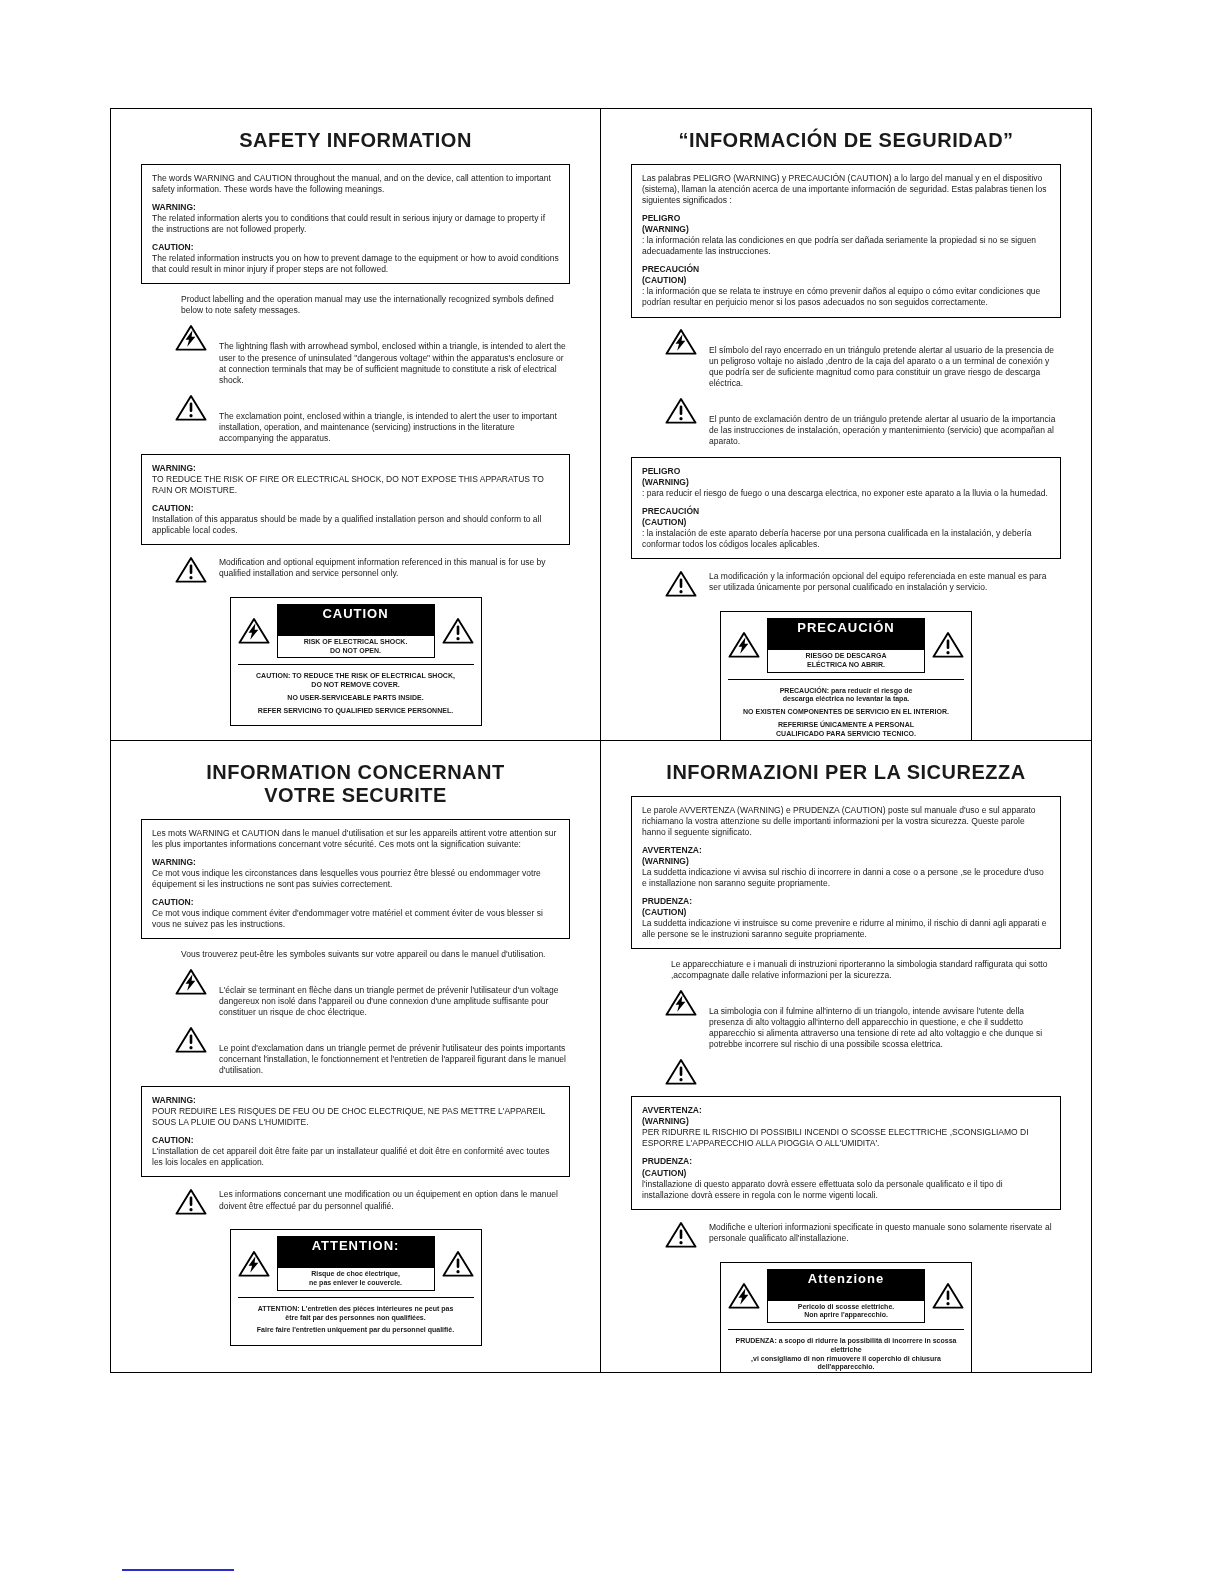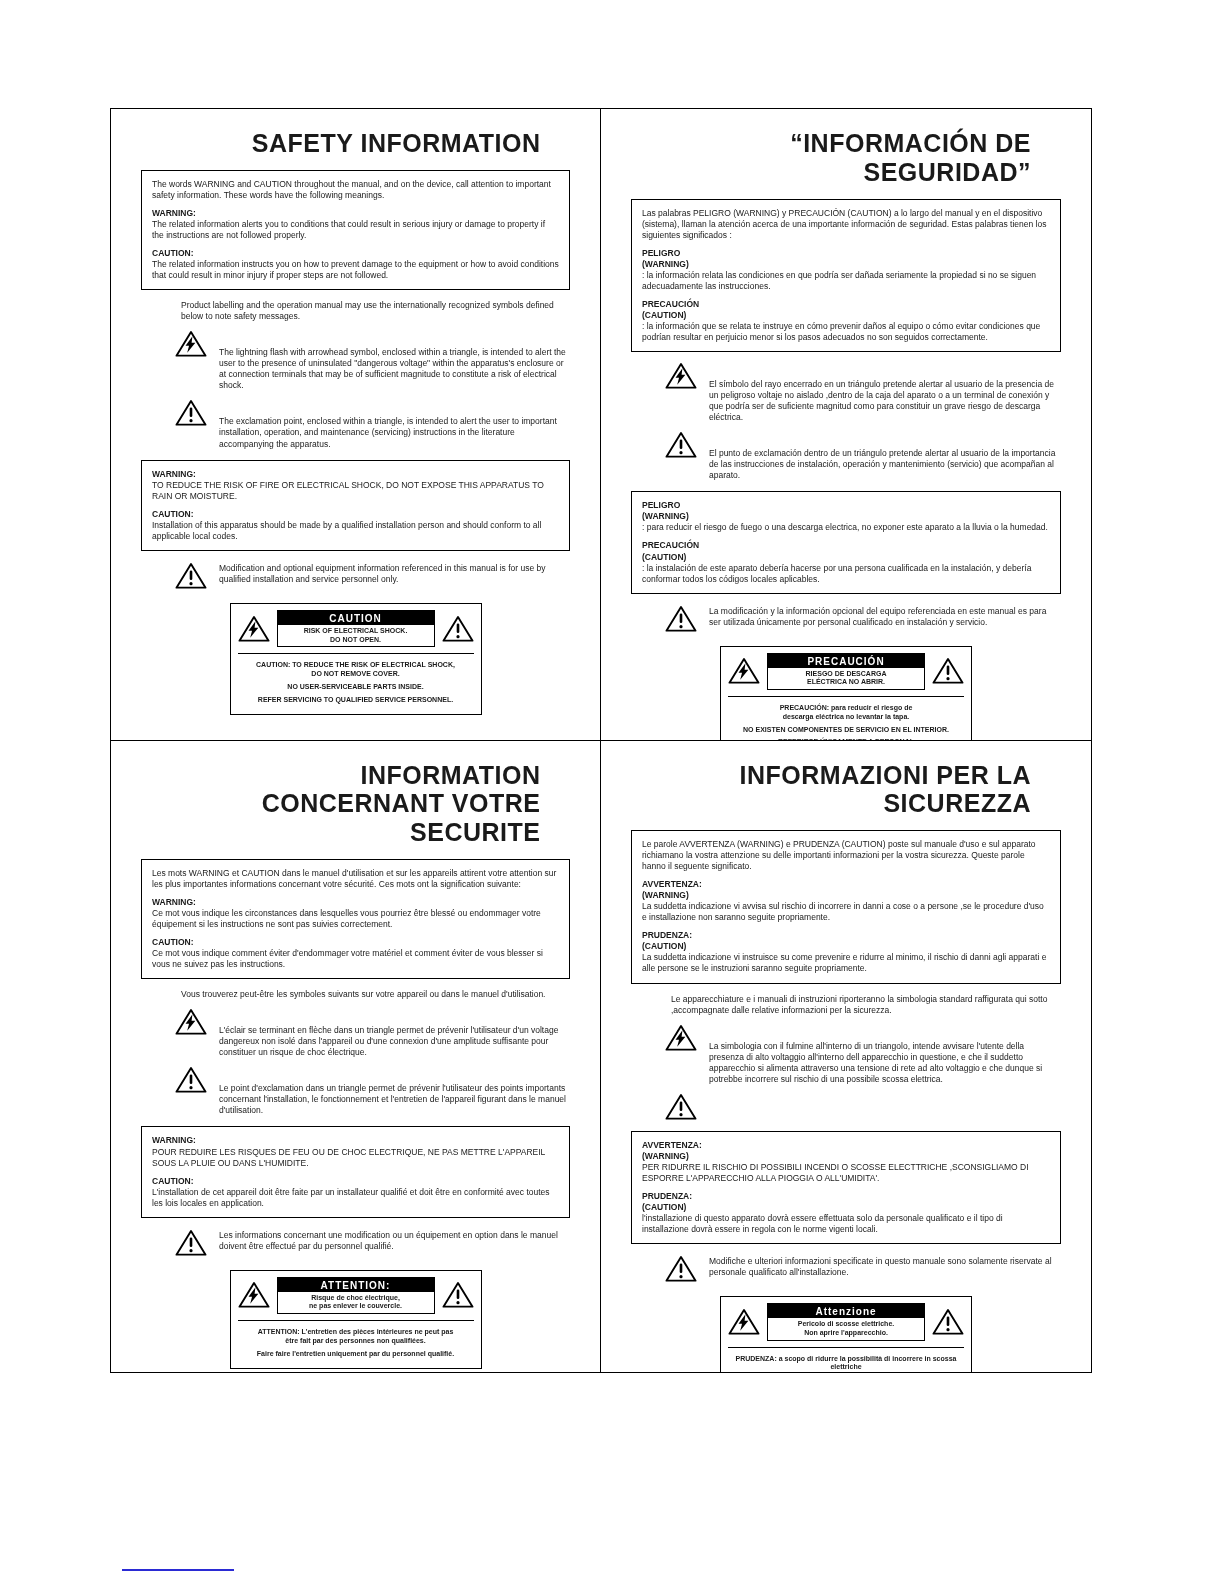--- a/index.html
+++ b/index.html
@@ -27,24 +27,24 @@
   .quad {
     padding: 14px 26px 8px;
     overflow: hidden;
     font-size: 8.5px;
     line-height: 1.3;
   }
   .grid .quad:nth-child(1), .grid .quad:nth-child(3) { border-right: 1.5px solid #000; }
   .grid .quad:nth-child(1), .grid .quad:nth-child(2) { border-bottom: 1.5px solid #000; }
 
   .title {
-    font-size: 25px;
+    font-size: 20px;
     font-weight: bold;
     letter-spacing: .5px;
-    text-align: right;
+    text-align: center;
     margin: 6px auto 12px;
     max-width: 370px;
     line-height: 1.15;
   }
   .intro-box {
     border: 1.5px solid #000;
     padding: 8px 10px;
     margin: 2px 4px 10px;
   }
   .lead { margin: 0; white-space: pre-line; }
@@ -73,22 +73,22 @@
     margin: 13px auto 0;
     border: 1.5px solid #000;
     padding: 6px 7px;
     background: #fff;
   }
   .cl-top { display: flex; align-items: center; gap: 7px; }
   .cl-mid { flex: 1; }
   .cl-header {
     background: #000; color: #fff;
     font-weight: bold; text-align: center;
-    font-size: 10px; letter-spacing: 1px;
-    padding: 2px 0 0;
+    font-size: 13px; letter-spacing: 1px;
+    padding: 2px 0 13px;
   }
   .cl-sub {
     border: 1px solid #000; border-top: none;
     text-align: center; font-size: 7px; font-weight: bold;
     padding: 2px 1px; white-space: pre-line; line-height: 1.25;
   }
   .cl-lines {
     border-top: 1.5px solid #000;
     margin-top: 6px; padding-top: 3px;
     text-align: center; font-size: 7px; font-weight: bold;

